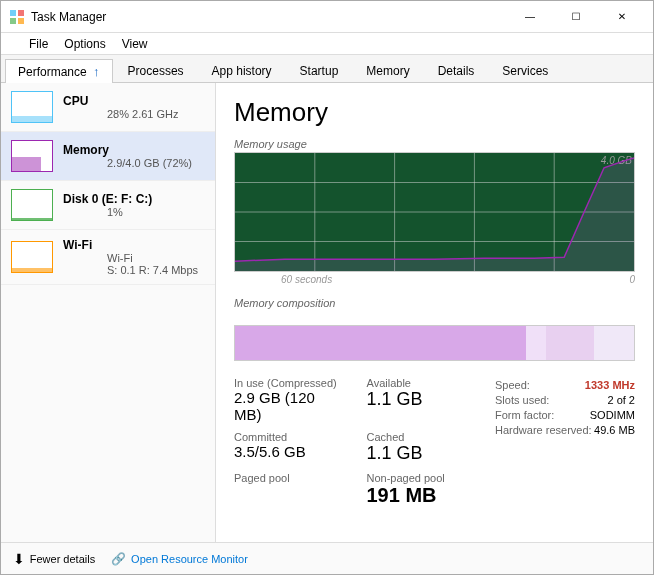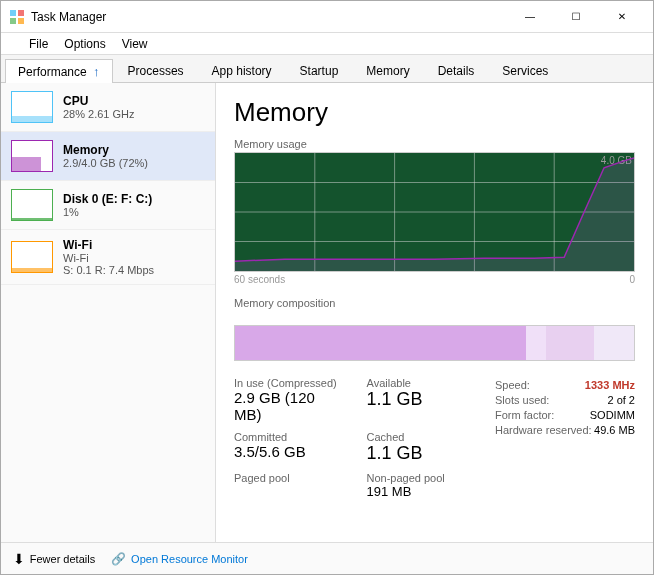--- a/index.html
+++ b/index.html
@@ -165,21 +165,21 @@
       position: absolute;
       bottom: 0;
       left: 0;
       right: 0;
       height: 4px;
       background: #ff9800;
       opacity: 0.6;
     }
     .sidebar-info { flex: 1; }
     .sidebar-title { font-size: 12px; font-weight: 600; color: #000; }
-    .sidebar-sub { font-size: 11px; color: #555; }
+    .sidebar-sub { font-size: 11px; color: #555; margin-left: 44px; }
     .main {
       flex: 1;
       padding: 14px 18px;
       display: flex;
       flex-direction: column;
       overflow: hidden;
     }
     .main-header {
       display: flex;
       justify-content: space-between;
@@ -195,20 +195,21 @@
       font-size: 22px;
       font-weight: 300;
       color: #1a1a1a;
       border: 3px solid #00aaff;
       border-radius: 50%;
       padding: 10px 14px;
       white-space: nowrap;
     }
     .chart-section {
       margin-bottom: 6px;
+      font-style: italic;
     }
     .chart-label {
       font-size: 11px;
       color: #666;
       margin-bottom: 2px;
     }
     .chart-area {
       height: 120px;
       border: 1px solid #ccc;
       background: #14532d;
@@ -222,20 +223,21 @@
       font-size: 10px;
       color: #999;
     }
     .chart-bottom-labels {
       display: flex;
       justify-content: space-between;
       font-size: 10px;
       color: #999;
       margin-top: 2px;
       margin-bottom: 6px;
+      margin-left: 47px;
     }
     .chart-line-svg {
       position: absolute;
       top: 0; left: 0;
       width: 100%;
       height: 100%;
     }
     .comp-label {
       font-size: 11px;
       color: #666;
@@ -466,21 +468,21 @@
             </div>
             <div class="stat-block">
               <div class="stat-label">Cached</div>
               <div class="stat-value">1.1 GB</div>
             </div>
             <div class="stat-block">
               <div class="stat-label">Paged pool</div>
             </div>
             <div class="stat-block">
               <div class="stat-label">Non-paged pool</div>
-              <div class="stat-value-sm" style="font-size:13px;font-weight:400;">191 MB</div>
+              <div class="stat-value-sm" style="font-size:20px;font-weight:700;">191 MB</div>
             </div>
           </div>
         </div>
         <div class="right-stats" style="min-width:140px;">
           <div class="right-stat-row">
             <span class="right-stat-label">Speed:</span>
             <span class="right-stat-value">1333 MHz</span>
           </div>
           <div class="right-stat-row">
             <span class="right-stat-label">Slots used:</span>

